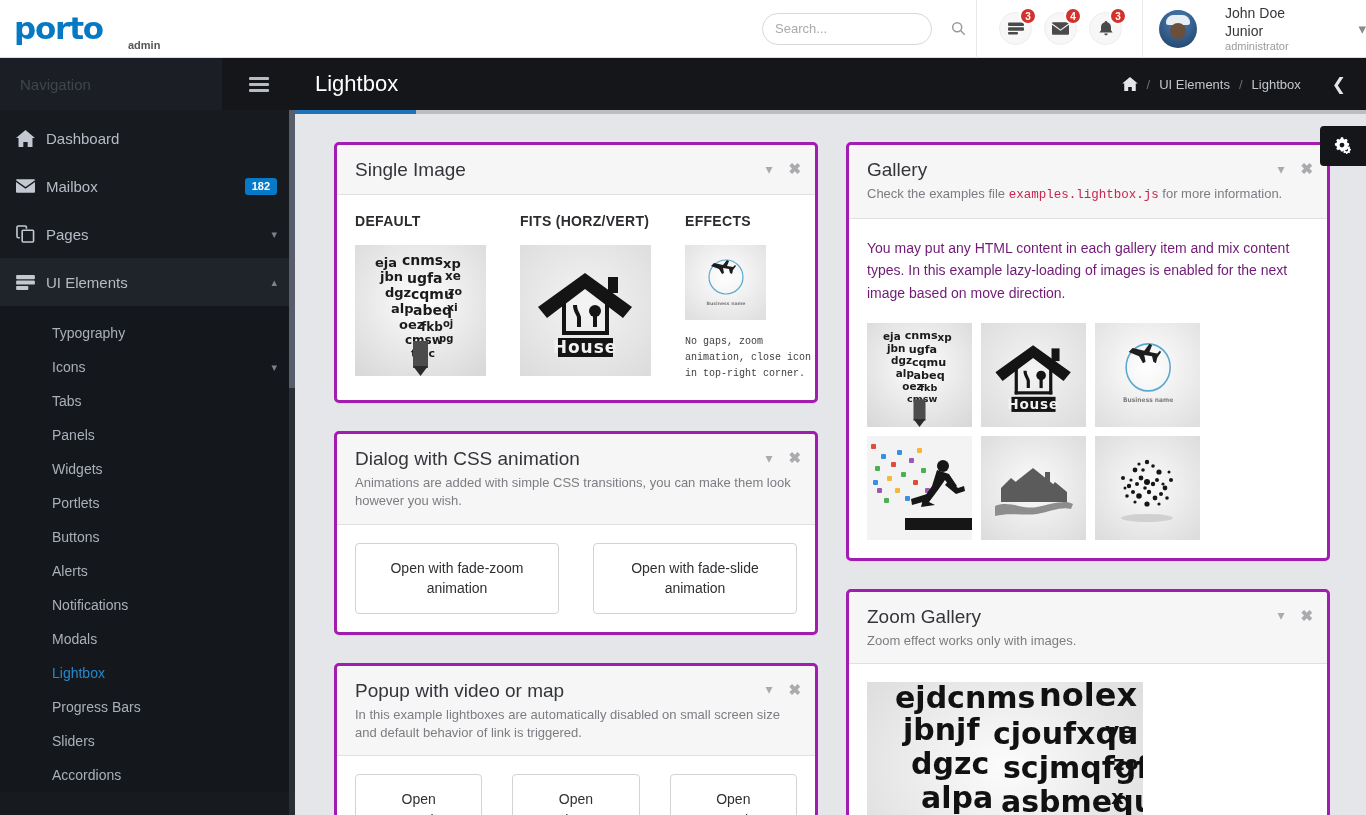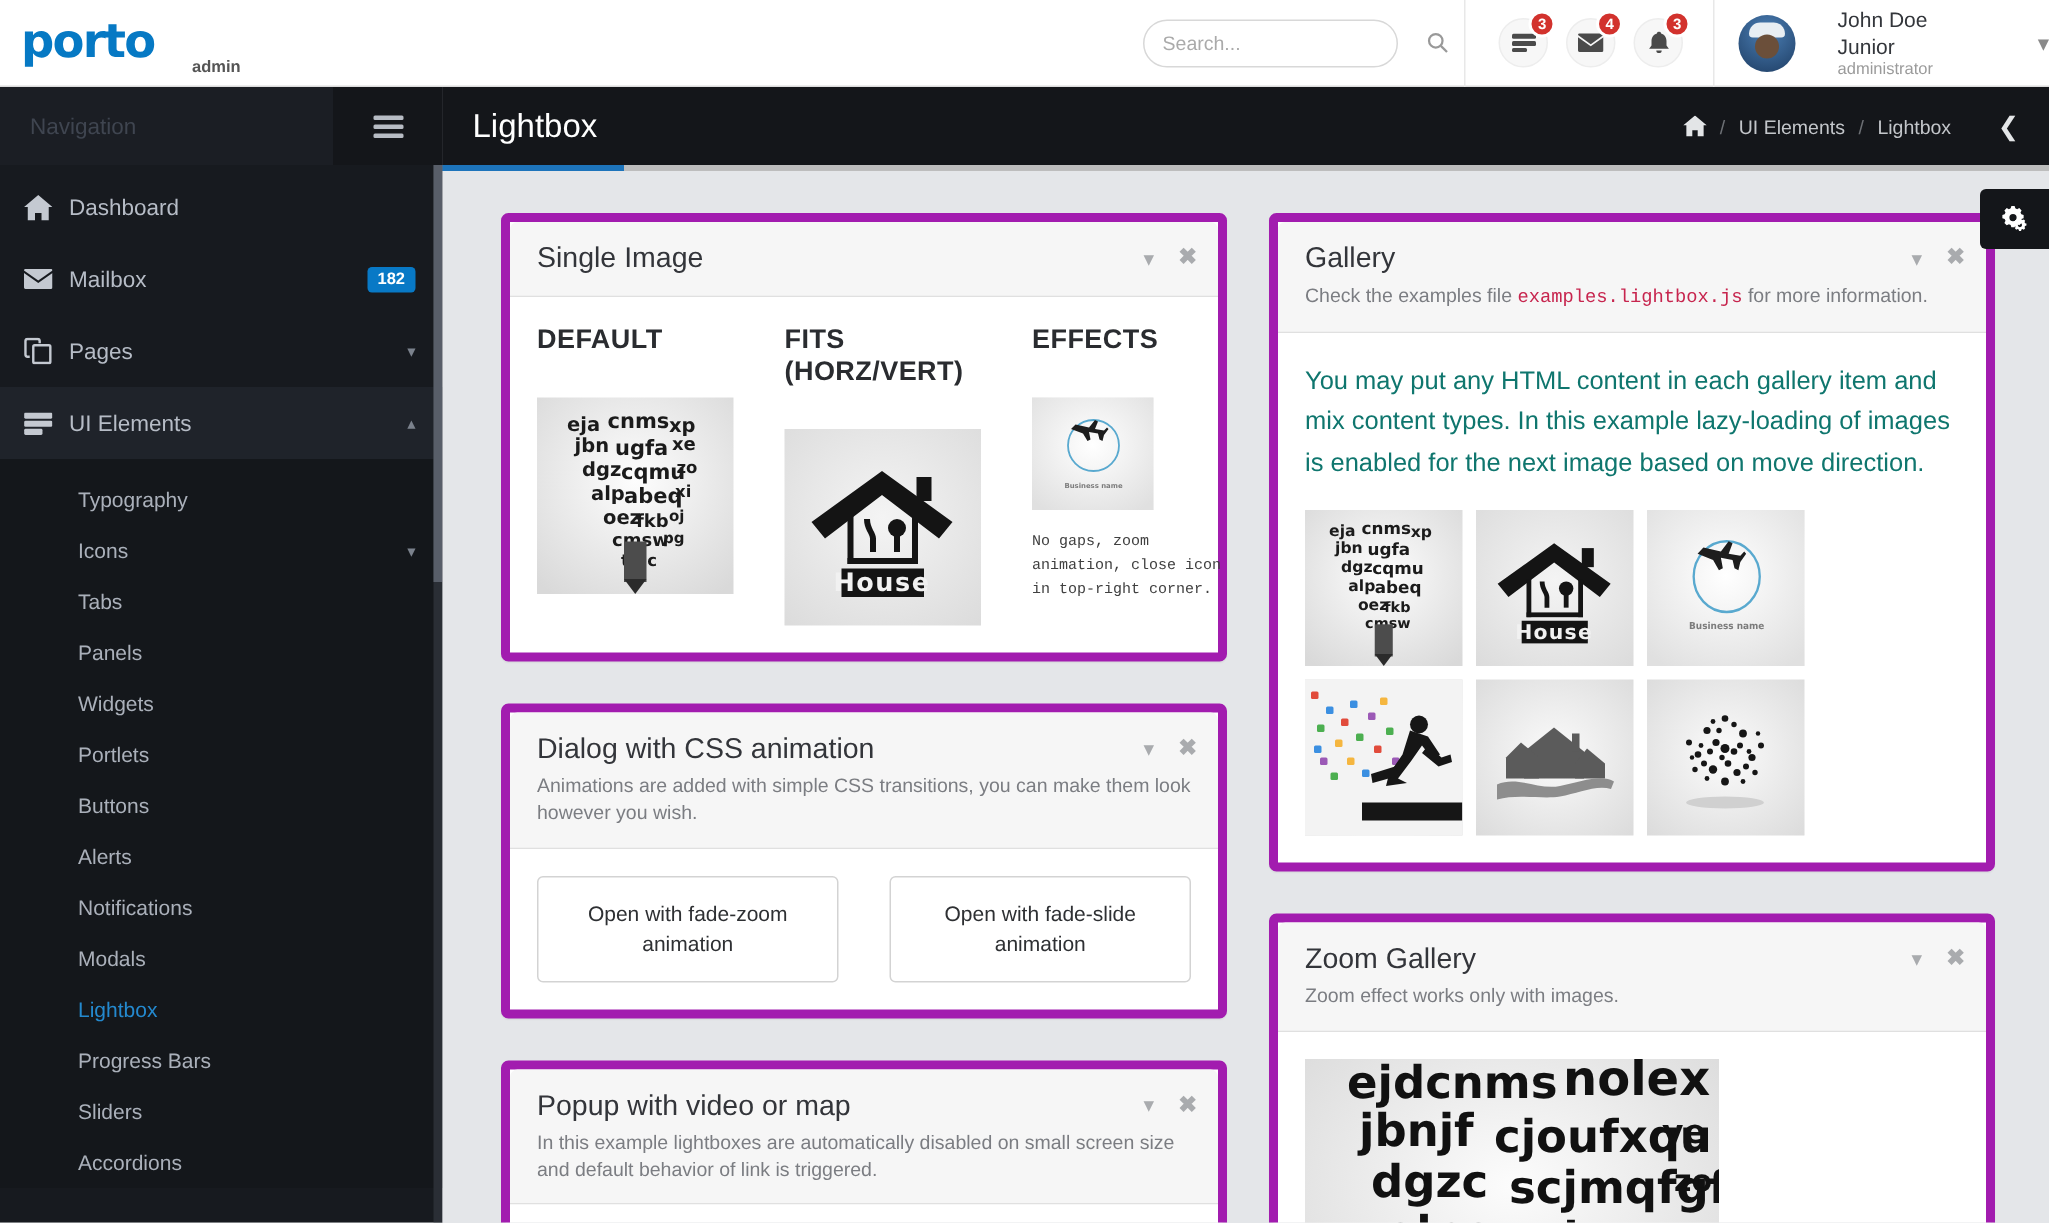--- a/index.html
+++ b/index.html
@@ -170,21 +170,21 @@
   .content {
     position: absolute; top: 114px; left: 295px;
     width: 1071px; height: 701px;
     background: #e4e6e9; overflow: hidden;
   }
   .cols { display: flex; gap: 28px; padding: 28px 35px 0 39px; }
   .col { width: 484px; }
 
   .panel {
     background: #fff;
-    border: 6px solid #a21caf;
+    border: 3px solid #a21caf;
     border-radius: 5px;
     margin-bottom: 28px;
     box-shadow: 0 1px 1px rgba(0,0,0,.05);
   }
   .panel-head {
     background: #f6f6f6;
     border-bottom: 1px solid #e0e0e0;
     border-radius: 5px 5px 0 0;
     padding: 14px 18px 13px 18px;
     position: relative;
@@ -201,22 +201,22 @@
   }
   .pa-btn { color: #a9abae; font-size: 14px; cursor: pointer; line-height: 1; }
   .pa-btn.x { font-size: 15px; font-weight: bold; }
 
   .panel-body { padding: 18px; }
 
   
   .si-row { display: flex; gap: 34px; }
   .si-col { }
   .si-cap {
-    font-size: 18px; font-weight: bold; color: #2a2c30;
-    letter-spacing: .3px; margin-bottom: 28px;
+    font-size: 14px; font-weight: bold; color: #2a2c30;
+    letter-spacing: .3px; margin-bottom: 16px;
   }
   .si-note { font-size: 10px; color: #404040; line-height: 1.6; margin-top: 14px; width: 140px; font-family: Liberation Mono, monospace; }
 
   .thumb {
     background: radial-gradient(ellipse at 50% 45%, #fbfbfb 0%, #ededed 55%, #dedede 100%);
     display: flex; align-items: center; justify-content: center;
     overflow: hidden; cursor: pointer;
   }
 
   
@@ -580,21 +580,21 @@
             <span>Check the examples file</span>
             <span class="code-inline">examples.lightbox.js</span>
             <span>for more information.</span>
           </div>
           <div class="panel-actions">
             <span class="pa-btn">▾</span>
             <span class="pa-btn x">✖</span>
           </div>
         </div>
         <div class="panel-body">
-          <p style="font-size:17px;color:#0f766e;line-height:1.62;margin-bottom:18px;">You may put any HTML content in each gallery item and mix content types. In this example lazy-loading of images is enabled for the next image based on move direction.</p>
+          <p style="font-size:14px;color:#701a75;line-height:1.62;margin-bottom:18px;">You may put any HTML content in each gallery item and mix content types. In this example lazy-loading of images is enabled for the next image based on move direction.</p>
 
           <div class="gal-grid">
             <div class="thumb gal-item">
               <svg width="105" height="104" viewBox="0 0 131 131" preserveAspectRatio="none">
                 <rect width="131" height="131" fill="url(#g1)"></rect>
                 <g fill="#1b1b1b" font-family="DejaVu Sans" font-weight="bold">
                   <text x="20" y="22" font-size="13">eja</text>
                     <text x="47" y="20" font-size="14">cnms</text>
                   <text x="88" y="23" font-size="13">xp</text>
                   <text x="25" y="36" font-size="13">jbn</text>

